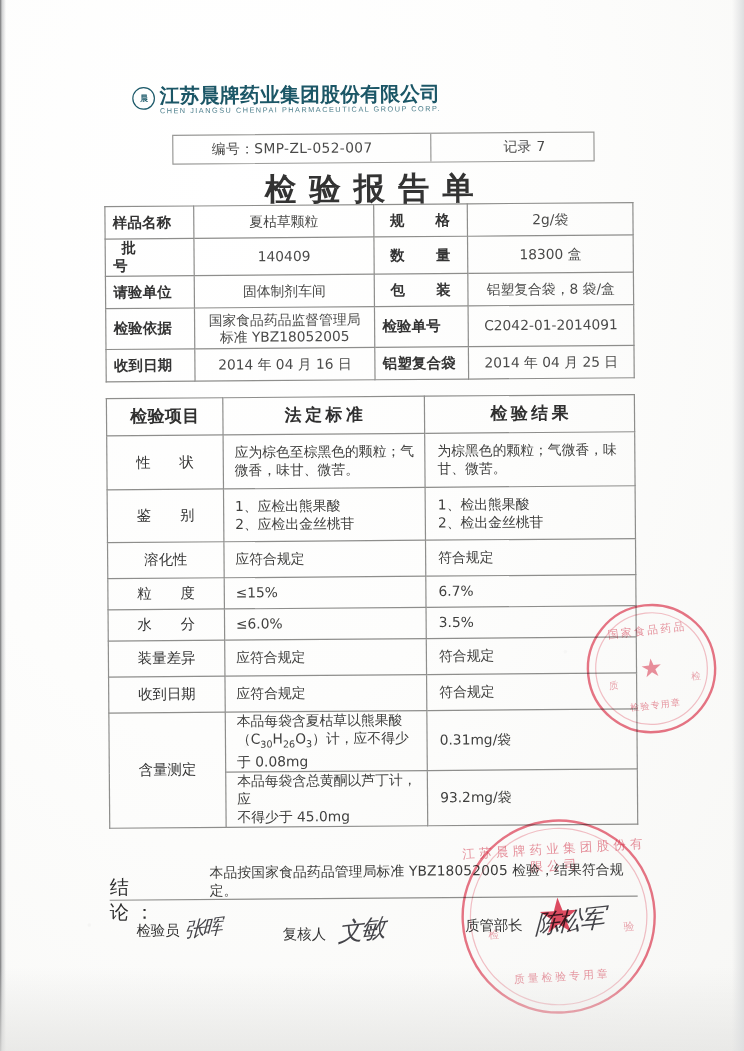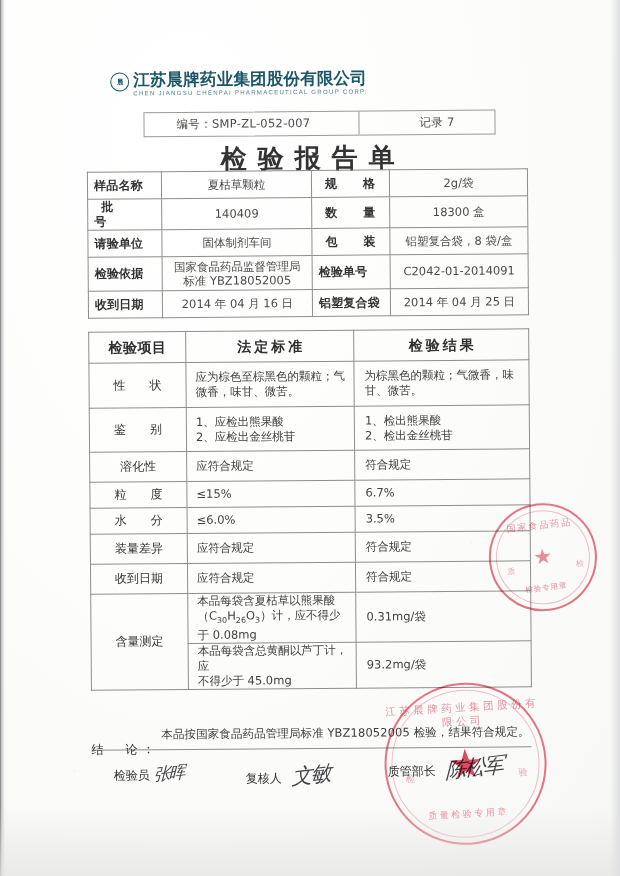--- a/index.html
+++ b/index.html
@@ -237,21 +237,21 @@
     width: 440px;
     height: 30px;
     box-sizing: border-box;
     border-bottom: 1px solid #8e8e8c;
     display: flex;
     align-items: center;
     font-size: 11.5px;
     color: #3b3b3a;
   }
   .conclusion .kw {
-    font-size: 12px;
+    font-size: 16px;
     letter-spacing: 5px;
     margin-right: 2px;
     color: #2f2f2f;
     margin-top: 30px;
   }
   .conclusion .body { letter-spacing: .1px; }
 
   
   .sig-row {
     position: absolute;
@@ -262,21 +262,21 @@
   }
   .sig {
     position: absolute;
     display: flex;
     align-items: baseline;
     font-size: 12px;
     color: #333;
     white-space: nowrap;
   }
   .sig-1 { left: 22px;  top: 6px; }
-  .sig-2 { left: 154px; top: 6px; }
+  .sig-2 { left: 144px; top: 6px; }
   .sig-3 { left: 296px; top: 0; }
   .hand {
     font-family: "DejaVu Serif", serif;
     font-style: italic;
     font-size: 17px;
     color: #2a2a30;
     margin-left: 4px;
     transform: rotate(-6deg) skewX(-8deg);
     display: inline-block;
     letter-spacing: -2px;

